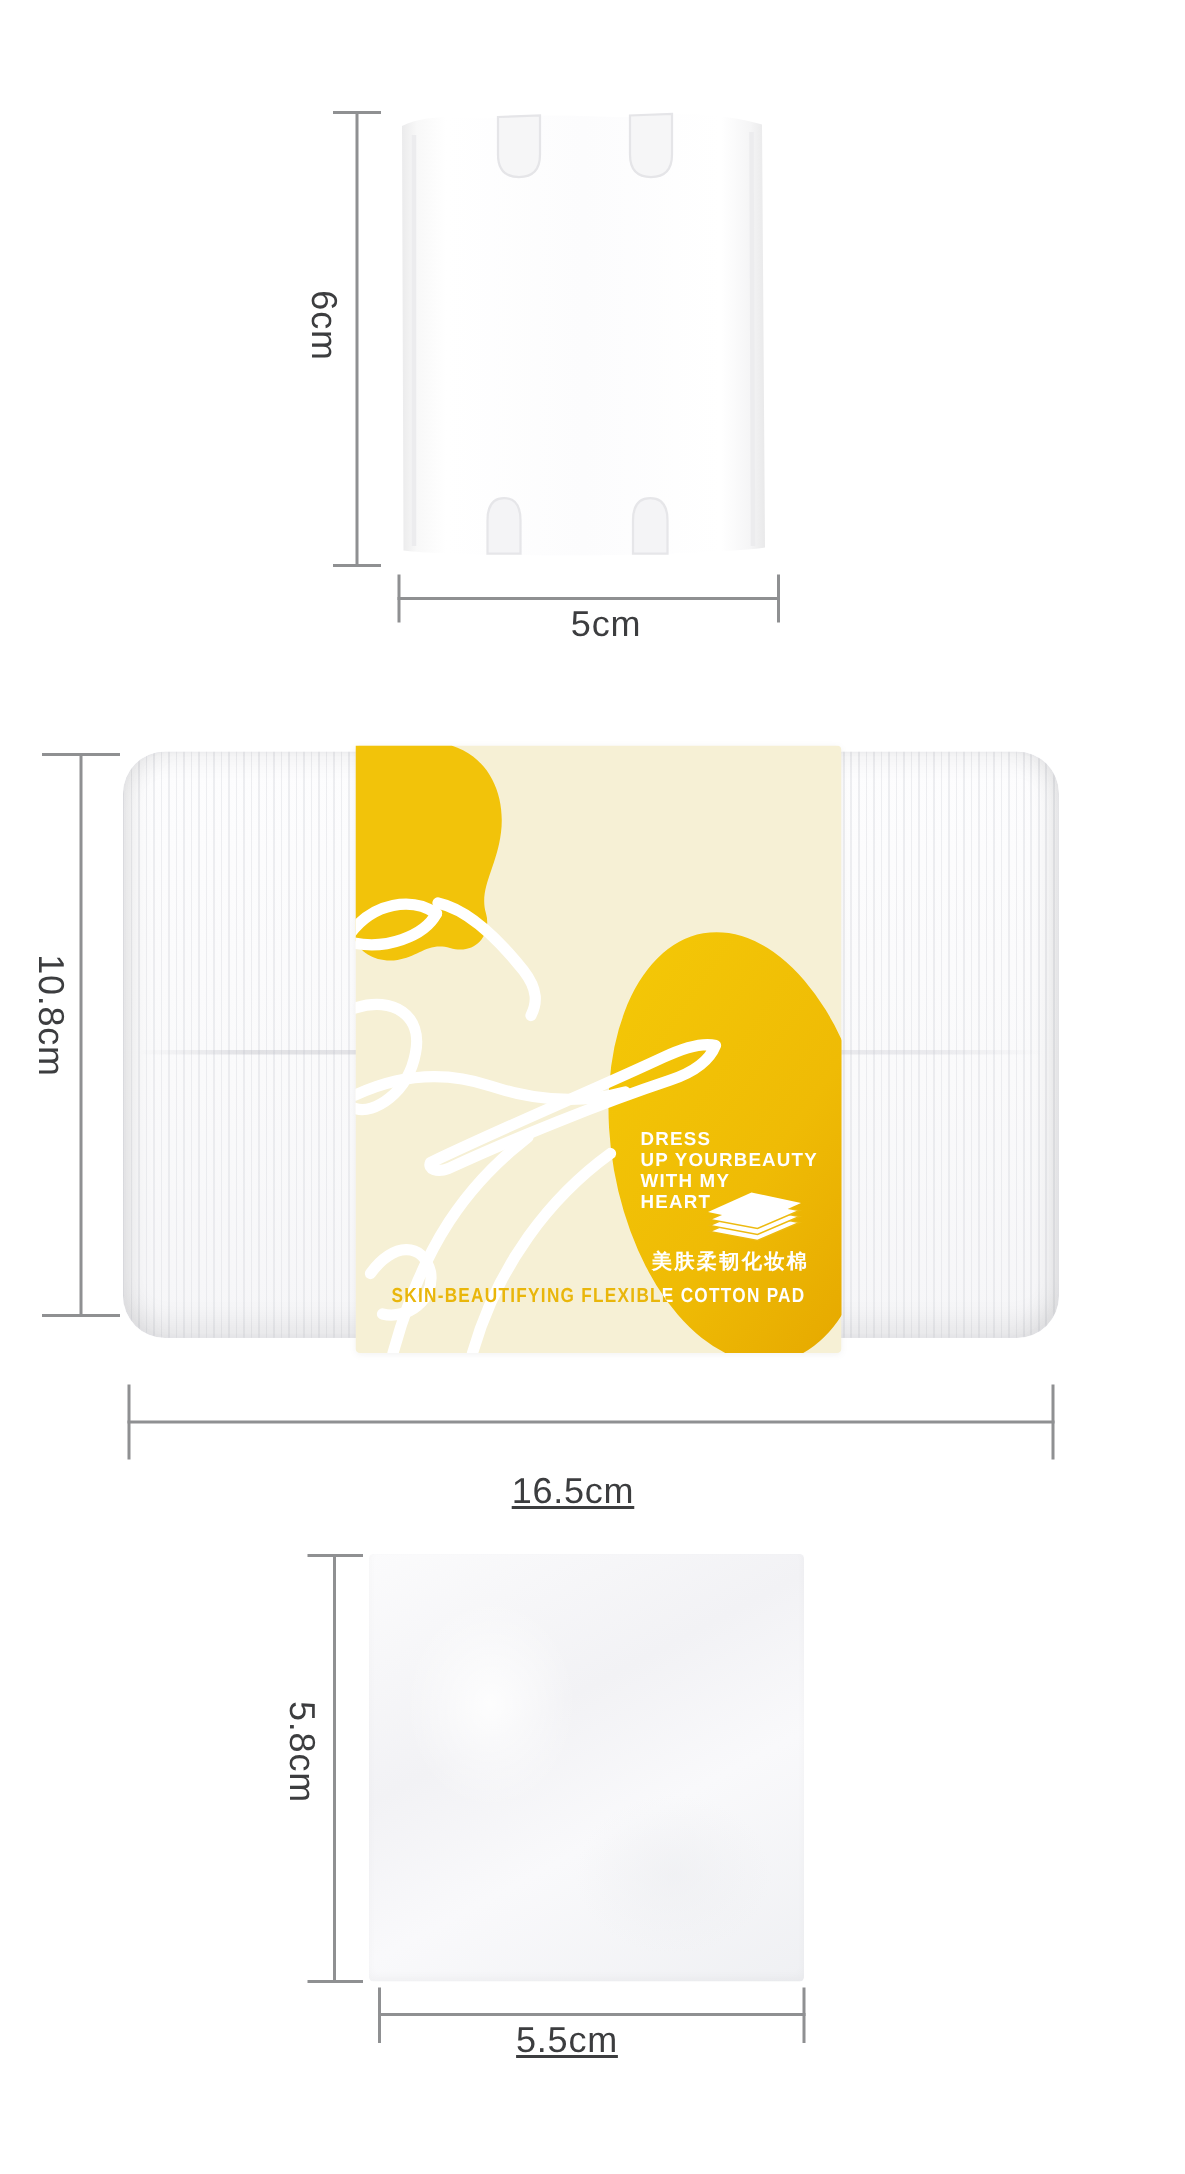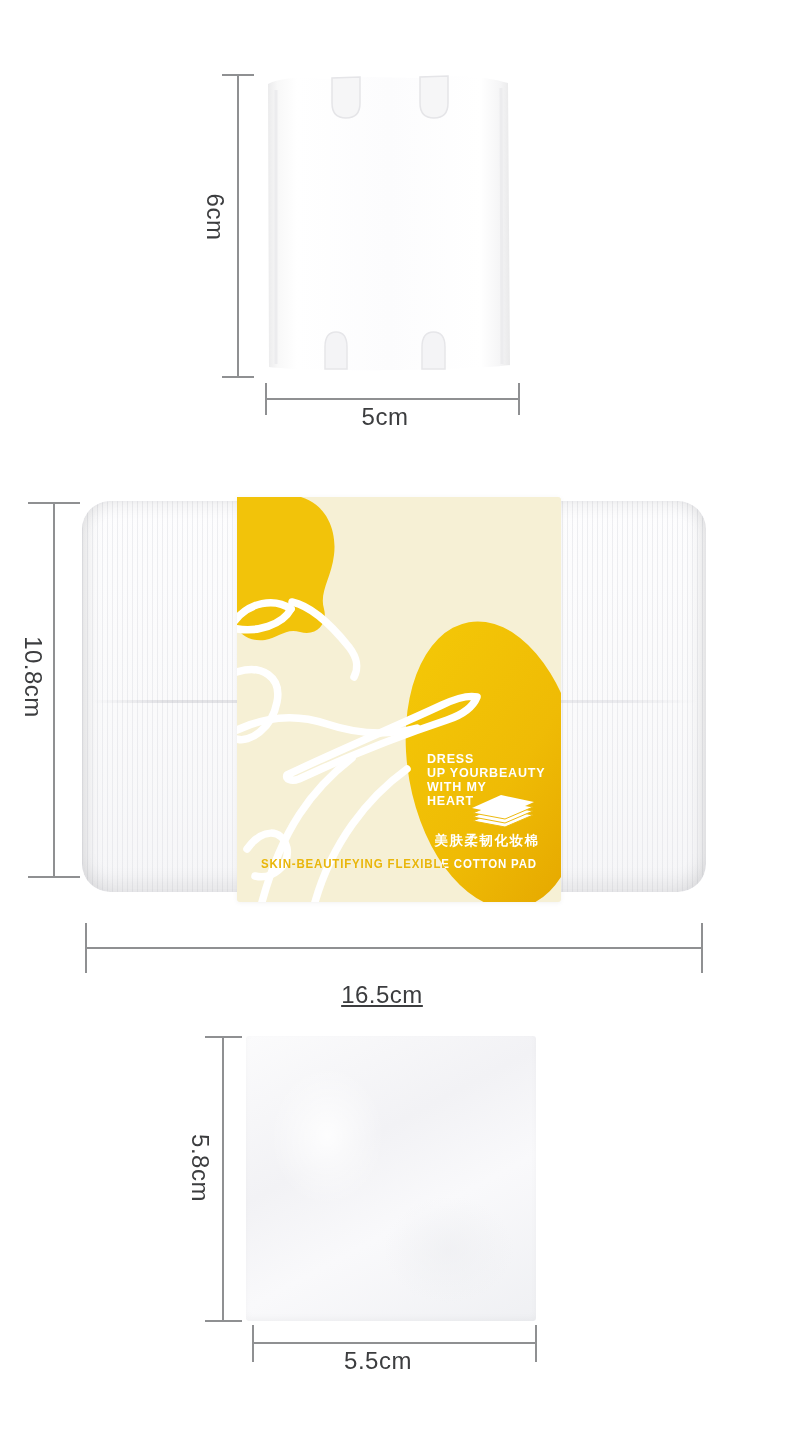--- a/index.html
+++ b/index.html
@@ -83,21 +83,21 @@
     <path d="M 236 20 L 237 296" stroke="#ececee" stroke-width="3" fill="none"></path>
     <path d="M 67 10 L 67 35 Q 67 50 81 50 Q 95 50 95 35 L 95 9 Z" fill="#f6f6f7" stroke="#e5e5e8" stroke-width="1.5"></path>
     <path d="M 155 9 L 155 35 Q 155 50 169 50 Q 183 50 183 35 L 183 8 Z" fill="#f6f6f7" stroke="#e5e5e8" stroke-width="1.5"></path>
     <path d="M 60 301 L 60 279 Q 60 264 71 264 Q 82 264 82 279 L 82 301 Z" fill="#f4f4f6" stroke="#e6e6e9" stroke-width="1.5"></path>
     <path d="M 157 301 L 157 279 Q 157 264 168.5 264 Q 180 264 180 279 L 180 301 Z" fill="#f4f4f6" stroke="#e6e6e9" stroke-width="1.5"></path>
   </svg>
 
   <div class="vline" style="--cap:32px; left:237px; top:74px; height:304px;"></div>
   <div class="dim-label rot90" style="left:160px; top:203px; width:110px;">6cm</div>
   <div class="hline" style="--cap:32px; left:265px; top:398px; width:255px;"></div>
-  <div class="dim-label" style="left:315px; top:403px; width:140px;">5cm</div>
+  <div class="dim-label" style="left:334px; top:403px; width:140px;">5cm</div>
 
   <div class="package">
     <div class="seam"></div>
   </div>
 
   <svg class="band-svg" width="324" height="405" viewBox="0 0 324 405">
     <defs>
       <linearGradient id="eggGrad" x1="0.15" y1="0" x2="0.75" y2="1">
         <stop offset="0" stop-color="#F4C807"></stop>
         <stop offset="0.6" stop-color="#EFBB05"></stop>
@@ -153,15 +153,15 @@
   <div class="vline" style="--cap:52px; left:53px; top:502px; height:376px;"></div>
   <div class="dim-label rot90" style="left:-22px; top:663px; width:110px;">10.8cm</div>
   <div class="hline" style="--cap:50px; left:85px; top:947px; width:618px;"></div>
   <div class="dim-label" style="left:312px; top:981px; width:140px;text-decoration:underline;">16.5cm</div>
 
   <div class="pad-bottom"></div>
 
   <div class="vline" style="--cap:37px; left:222px; top:1036px; height:286px;"></div>
   <div class="dim-label rot90" style="left:145px; top:1154px; width:110px;">5.8cm</div>
   <div class="hline" style="--cap:37px; left:252px; top:1342px; width:285px;"></div>
-  <div class="dim-label" style="left:308px; top:1347px; width:140px;">5.5cm</div>
+  <div class="dim-label" style="left:308px; top:1347px; width:140px;text-decoration:underline;">5.5cm</div>
 
 </div>
 
 </body></html>

